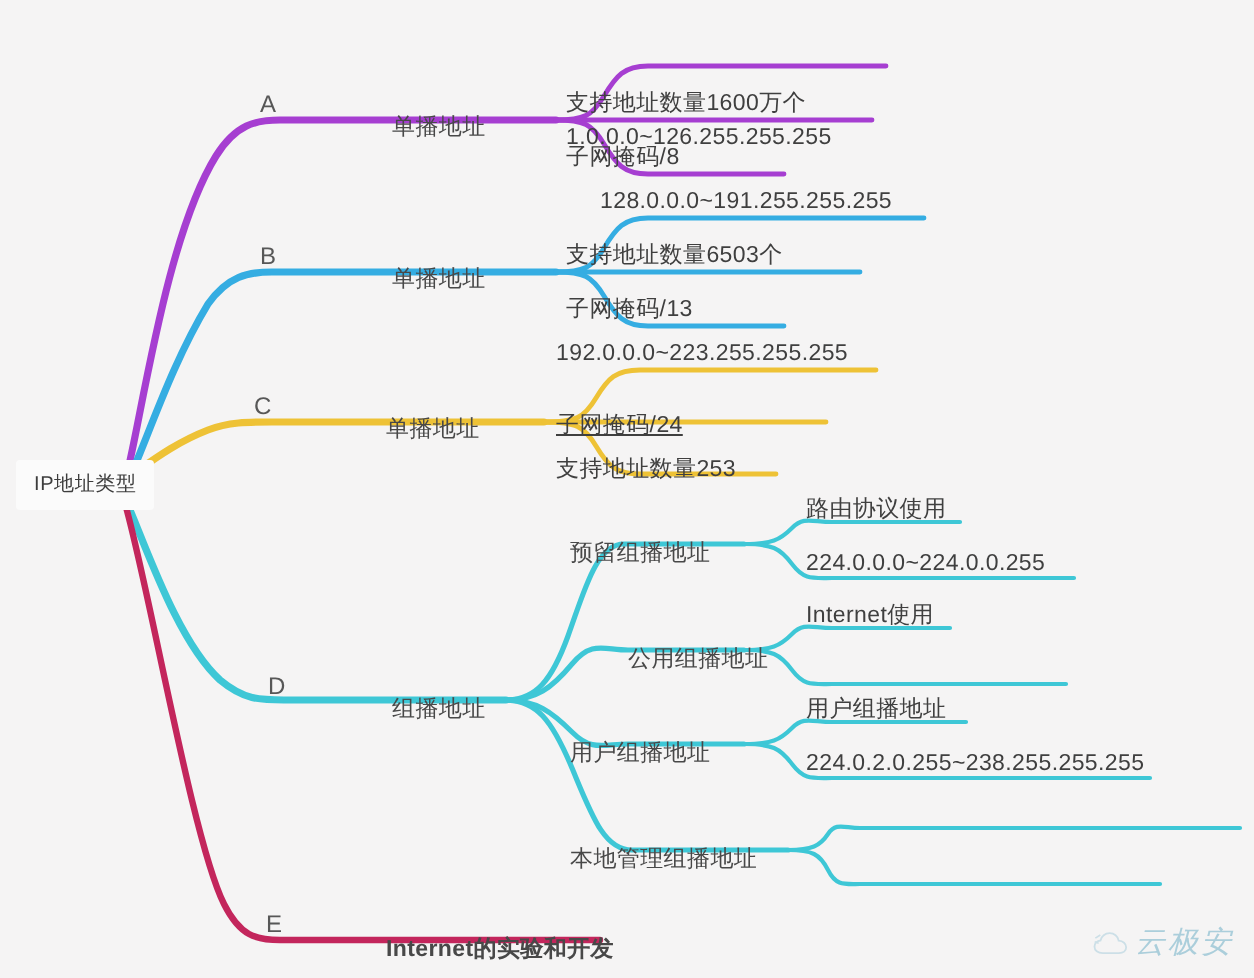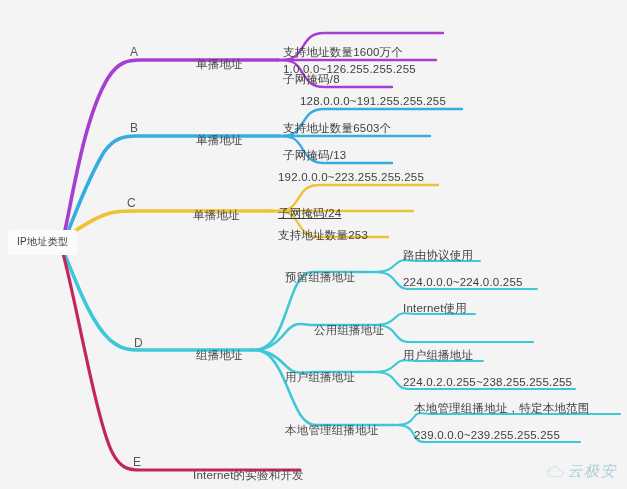--- a/index.html
+++ b/index.html
@@ -155,25 +155,23 @@
   <div class="node-label leaf-label" style="left:403px; top:275px;">224.0.0.0~224.0.0.255</div>
 
   <div class="node-label mid-label" style="left:285px; top:311px;padding-left:29px;">公用组播地址</div>
   <div class="node-label leaf-label" style="left:403px; top:301px;">Internet使用</div>
 
   <div class="node-label mid-label" style="left:285px; top:358px;">用户组播地址</div>
   <div class="node-label leaf-label" style="left:403px; top:348px;">用户组播地址</div>
   <div class="node-label leaf-label" style="left:403px; top:375px;">224.0.2.0.255~238.255.255.255</div>
 
   <div class="node-label mid-label" style="left:285px; top:411px;">本地管理组播地址</div>
-  <div class="node-label leaf-label" style="left:414px; top:401px;">本地管理组播地址，特定本地范围</div>
-  <div class="node-label leaf-label" style="left:414px; top:428px;">239.0.0.0~239.255.255.255</div>
 
   <div class="node-label level-letter" style="left:133px; top:455px;">E</div>
-  <div class="node-label mid-label" style="left:193px; top:456px;">Internet的实验和开发</div>
+  <div class="node-label mid-label" style="left:193px; top:456px;font-weight:bold;">Internet的实验和开发</div>
 
   <div class="watermark">
     <svg class="watermark-icon" viewBox="0 0 24 16" xmlns="http://www.w3.org/2000/svg">
       <path d="M6.5 13.5 C3.4 13.5 1.5 11.8 1.5 9.6 C1.5 7.6 3.1 6.1 5.1 5.9
                C5.6 3.3 7.9 1.5 10.6 1.5 C13.3 1.5 15.6 3.4 16 6
                C18.6 6.1 20.5 7.9 20.5 10 C20.5 12.1 18.7 13.5 16.2 13.5 Z" fill="none" stroke="#9ec8d8" stroke-width="1.1"></path>
       <path d="M2 4.5 L5 2.6 M4 7.5 L1.6 6.6" stroke="#9ec8d8" stroke-width="1" fill="none"></path>
     </svg>
     <span class="watermark-text">云极安</span>
   </div>

